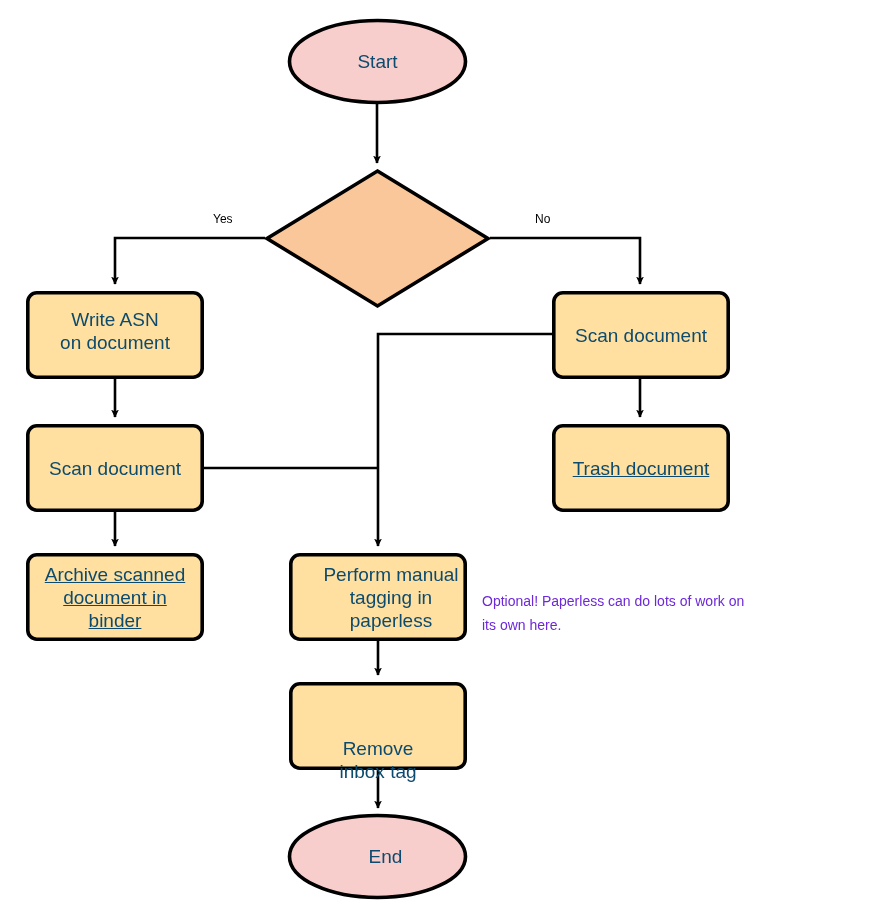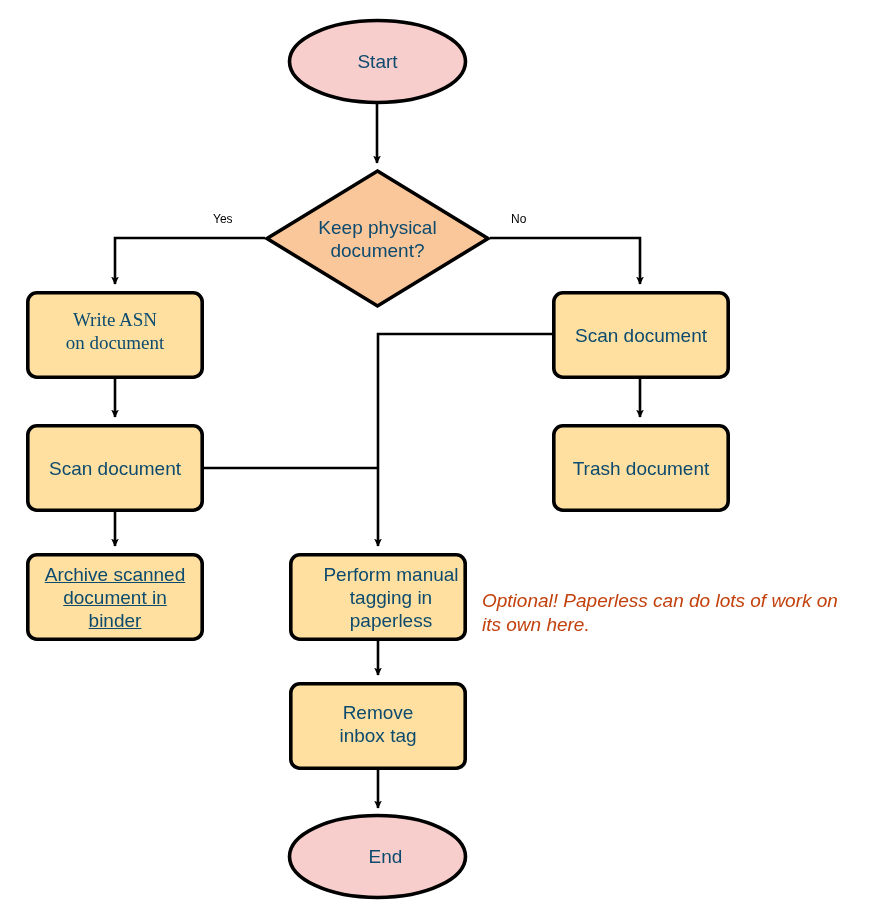--- a/index.html
+++ b/index.html
@@ -43,24 +43,23 @@
     position: absolute;
     color: #000000;
     font-size: 12px;
     font-family: "Liberation Sans", sans-serif;
     background: #ffffff;
     padding: 0 3px;
     white-space: nowrap;
   }
   .note-text {
     position: absolute;
-    color: #c2410c;
-    font-size: 19px;
+    color: #6d28d9;
+    font-size: 14px;
     line-height: 24px;
-    font-style: italic;
     font-family: "Liberation Sans", sans-serif;
     white-space: pre-line;
   }
 </style>
 </head>
 <body>
 
 <div id="flowchart-root">
 
   <svg id="flow-svg" viewBox="0 0 888 907">
@@ -109,45 +108,43 @@
 
     <rect x="290.8" y="554.8" width="174.4" height="84.4" rx="9" ry="9" fill="#FFE0A0" stroke="#000000" stroke-width="3.6"></rect>
 
     <rect x="290.8" y="683.8" width="174.4" height="84.4" rx="9" ry="9" fill="#FFE0A0" stroke="#000000" stroke-width="3.6"></rect>
 
     <ellipse cx="377.5" cy="856.5" rx="88" ry="41" fill="#F8CECC" stroke="#000000" stroke-width="3.6"></ellipse>
   </svg>
 
   <div class="node-label" style="left:288px; top:19px; width:179px; height:85px;">Start</div>
 
-  <div class="node-label" style="left:265px; top:170px; width:225px; height:137px;">Keep physical
-document?</div>
 
-  <div class="node-label" style="left:26px; top:291px; width:178px; height:80px;font-family:Liberation Serif, serif;">Write ASN
+  <div class="node-label" style="left:26px; top:291px; width:178px; height:80px;">Write ASN
 on document</div>
 
   <div class="node-label" style="left:26px; top:424px; width:178px; height:88px;">Scan document</div>
 
   <div class="node-label" style="left:26px; top:553px; width:178px; height:88px;text-decoration:underline;">Archive scanned
 document in
 binder</div>
 
   <div class="node-label" style="left:552px; top:291px; width:178px; height:88px;">Scan document</div>
 
-  <div class="node-label" style="left:552px; top:424px; width:178px; height:88px;">Trash document</div>
+  <div class="node-label" style="left:552px; top:424px; width:178px; height:88px;text-decoration:underline;">Trash document</div>
 
   <div class="node-label" style="left:289px; top:553px; width:204px; height:88px;">Perform manual
 tagging in
 paperless</div>
 
-  <div class="node-label" style="left:289px; top:682px; width:178px; height:84px;">Remove
+  <div class="node-label" style="left:289px; top:718px; width:178px; height:84px;">Remove
 inbox tag</div>
 
   <div class="node-label" style="left:296px; top:814px; width:179px; height:85px;">End</div>
 
   <div class="edge-label" style="left:210px; top:212px;">Yes</div>
 
-  <div class="edge-label" style="left:508px; top:212px;text-align:right;">No</div>
+  <div class="edge-label" style="left:532px; top:212px;text-align:right;">No</div>
 
   <div class="note-text" style="left:482px; top:589px; width:400px;">Optional! Paperless can do lots of work on
 its own here.</div>
 
 </div>
 
 </body></html>

